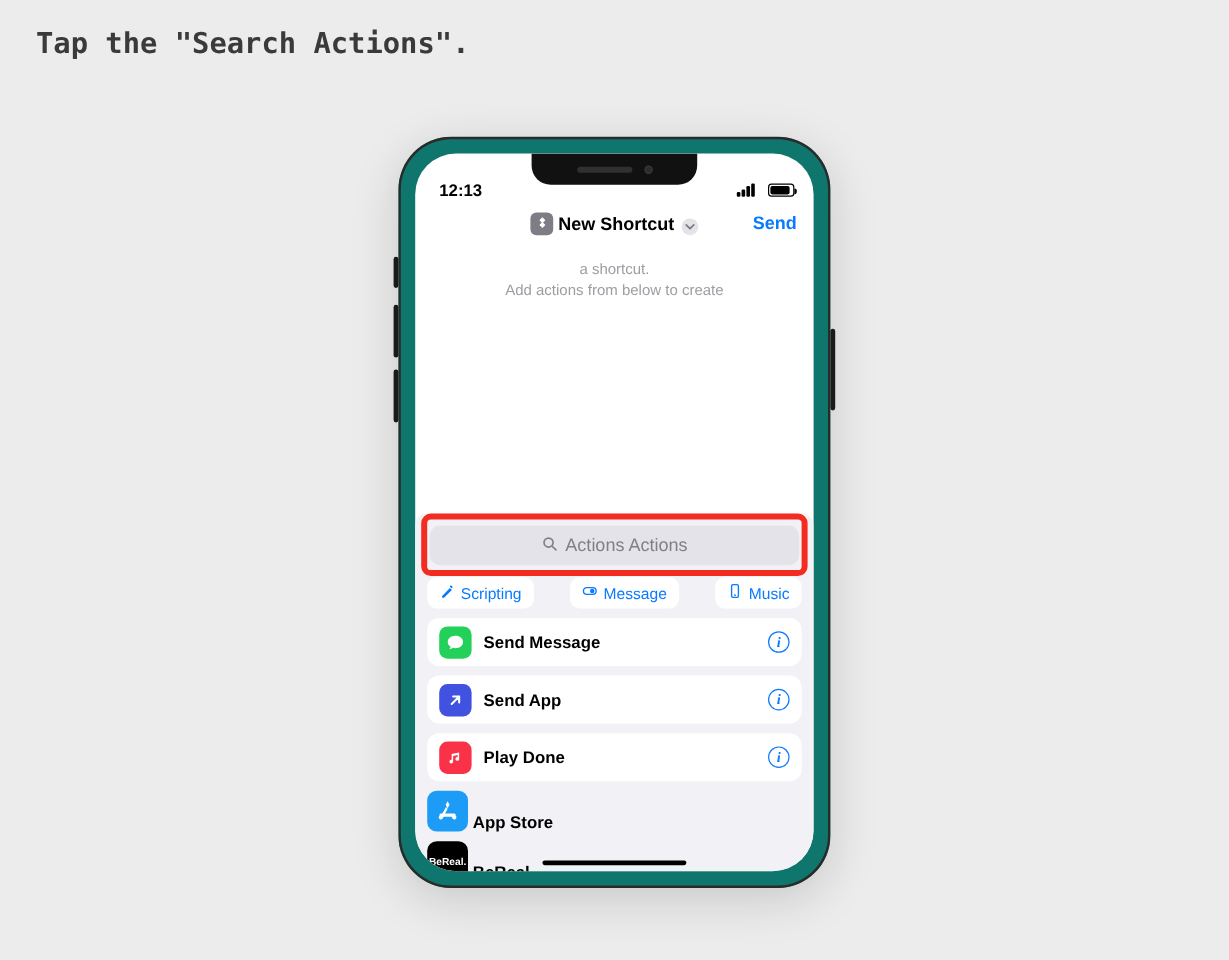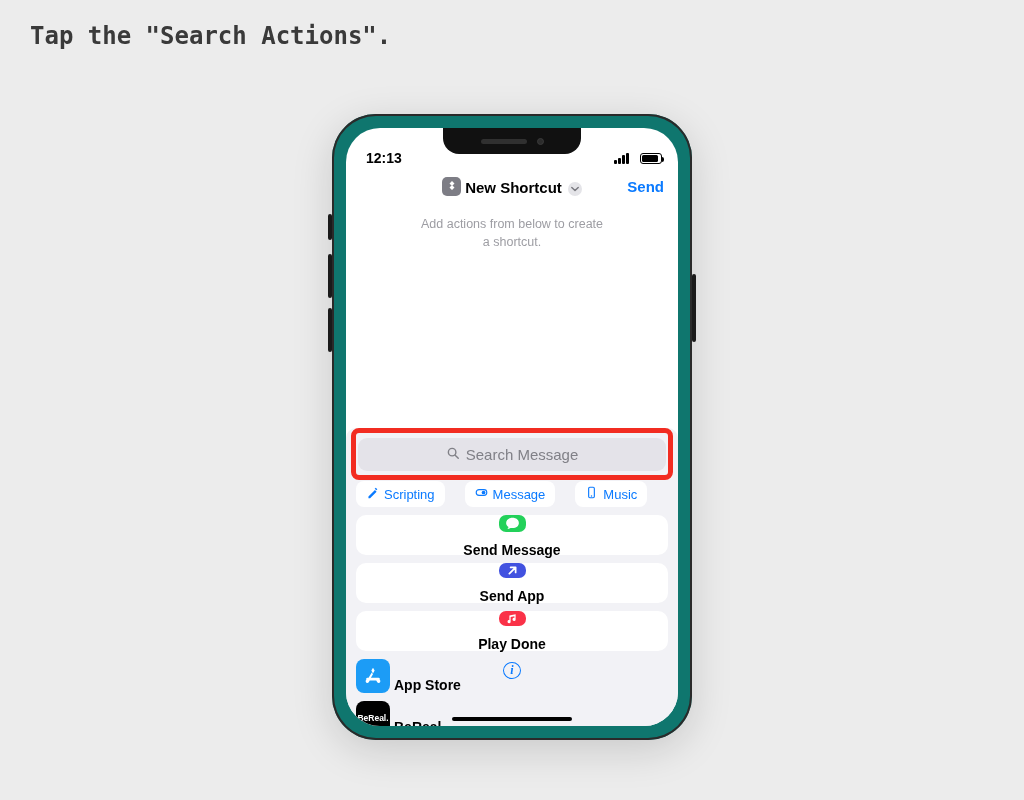--- a/index.html
+++ b/index.html
@@ -126,34 +126,34 @@
     padding: 10px 12px 8px;
   }
   .search{
     height:33px; background:#e4e3e9; border-radius:9px;
     display:flex; align-items:center; justify-content:center;
     gap:6px; color:#808087; font-size:15px;
   }
   .search svg{width:14px;height:14px;}
 
   .chips{
-    display:flex; gap:20px; padding: 2px 10px 8px; overflow:hidden; white-space:nowrap;
+    display:flex; gap:20px; padding: 2px 10px 8px; overflow:hidden; white-space:nowrap;justify-content:space-between;
   }
   .chip{
     background:#fff; border-radius:8px; padding:5px 10px;
     font-size:13px; color:#0a7aff; display:flex; align-items:center; gap:5px;
     flex: 0 0 auto;
   }
   .chip svg{width:13px;height:13px;}
 
   .actions{ padding: 0 10px; display:flex; flex-direction:column; gap:8px;}
   .actrow{
     background:#fff; border-radius:10px; height:40px;
     display:flex; align-items:center; padding:0 10px; gap:10px;
-    font-size:14px; font-weight:600;flex-direction:column;
+    font-size:14px; font-weight:600;
   }
   .actrow .app-icon{ width:27px;height:27px;border-radius:7px; display:flex;align-items:center;justify-content:center;}
   .actrow .label{ flex:1; }
   .actrow .info{
     width:18px;height:18px;border:1.6px solid #0a7aff;border-radius:50%;
     display:flex;align-items:center;justify-content:center;
     color:#0a7aff;font-size:12px;font-family:Georgia,serif;font-weight:600;font-style:italic;
   }
   .ai-messages{background:#23d15a;}
   .ai-shortcuts{background:#4252e0;}
@@ -217,36 +217,36 @@
         <span class="chev">
           <svg viewBox="0 0 10 10">
               <path d="M1 3l4 4 4-4" stroke="#7a7a80" stroke-width="1.8" fill="none" stroke-linecap="round" stroke-linejoin="round"></path>
             </svg>
         </span>
       </div>
       <span class="done">Send</span>
     </div>
 
     <div class="canvas-hint">
+      <div>a shortcut.</div>
       <div>Add actions from below to create</div>
-      <div>a shortcut.</div>
     </div>
 
     <div class="sheet">
       <div class="highlight-box"></div>
 
       <div class="search-wrap">
         <div class="search">
           <span>
             <svg viewBox="0 0 16 16" fill="none">
                 <circle cx="7" cy="7" r="4.3" stroke="#808087" stroke-width="1.6"></circle>
                 <path d="M10.5 10.5L14 14" stroke="#808087" stroke-width="1.6" stroke-linecap="round"></path>
               </svg>
           </span>
-          <span>Search Message</span>
+          <span>Actions Actions</span>
         </div>
       </div>
 
       <div class="chips">
         <div class="chip">
           <span><svg viewBox="0 0 16 16" fill="#0a7aff">
                 <path d="M3 13l8-8 2 2-8 8H3v-2zM12 2l2 2-1.3 1.3-2-2L12 2z"></path>
               </svg></span>
           <span>Scripting</span>
         </div>

